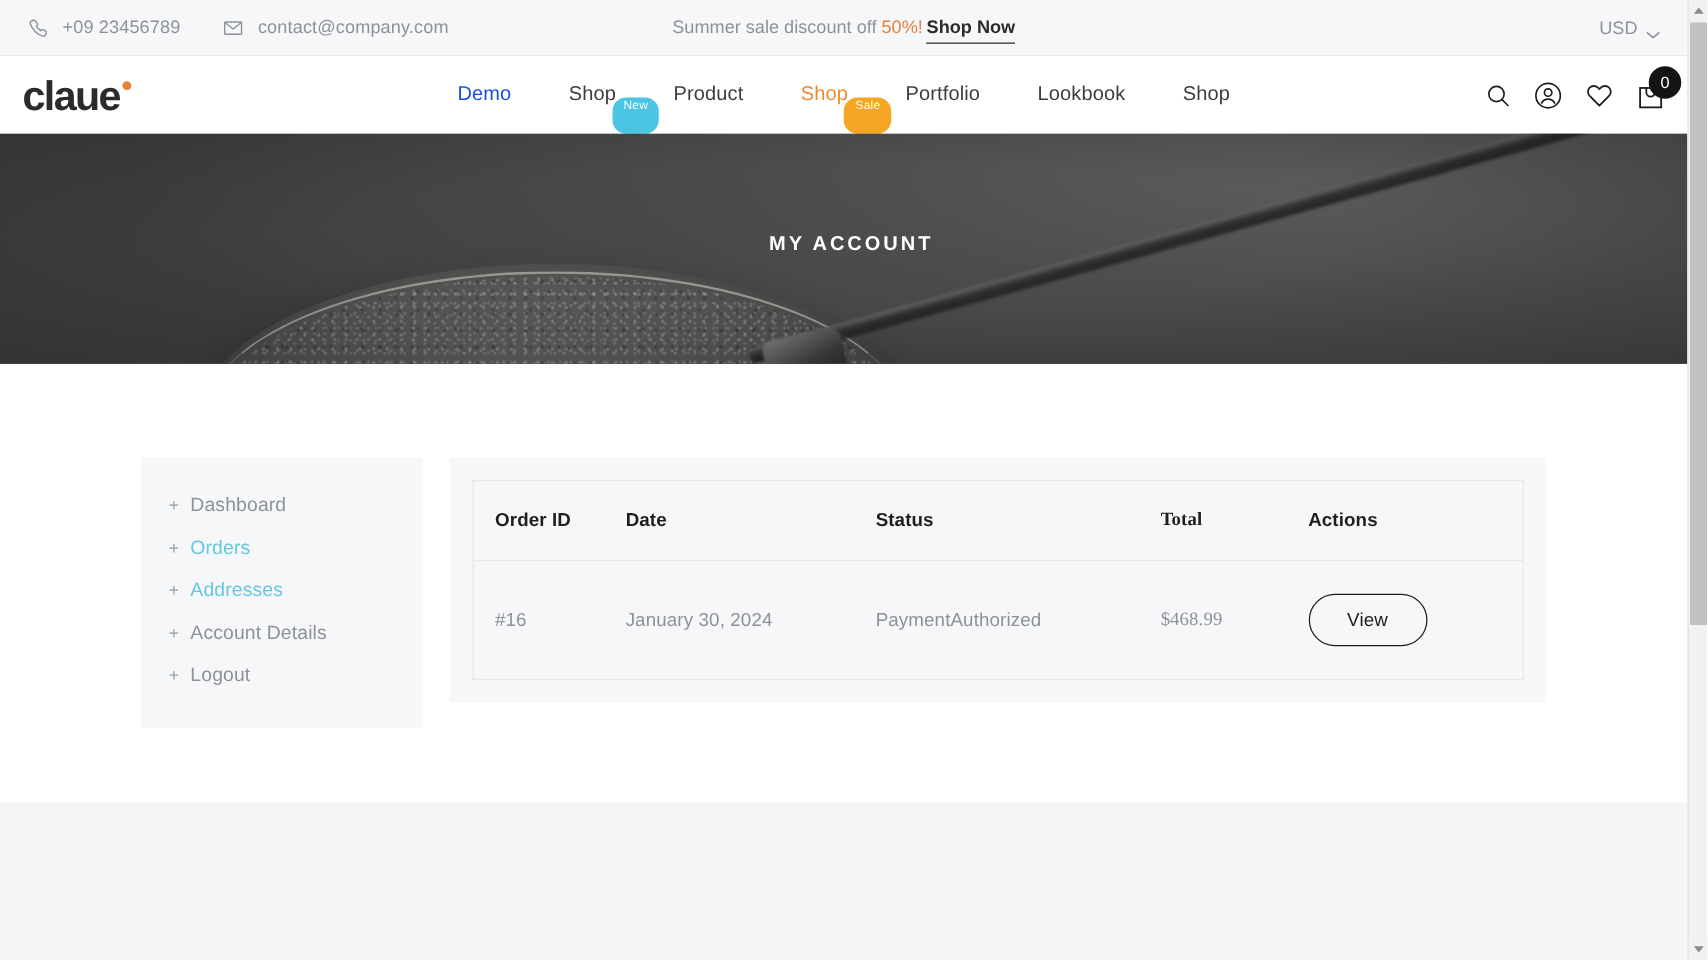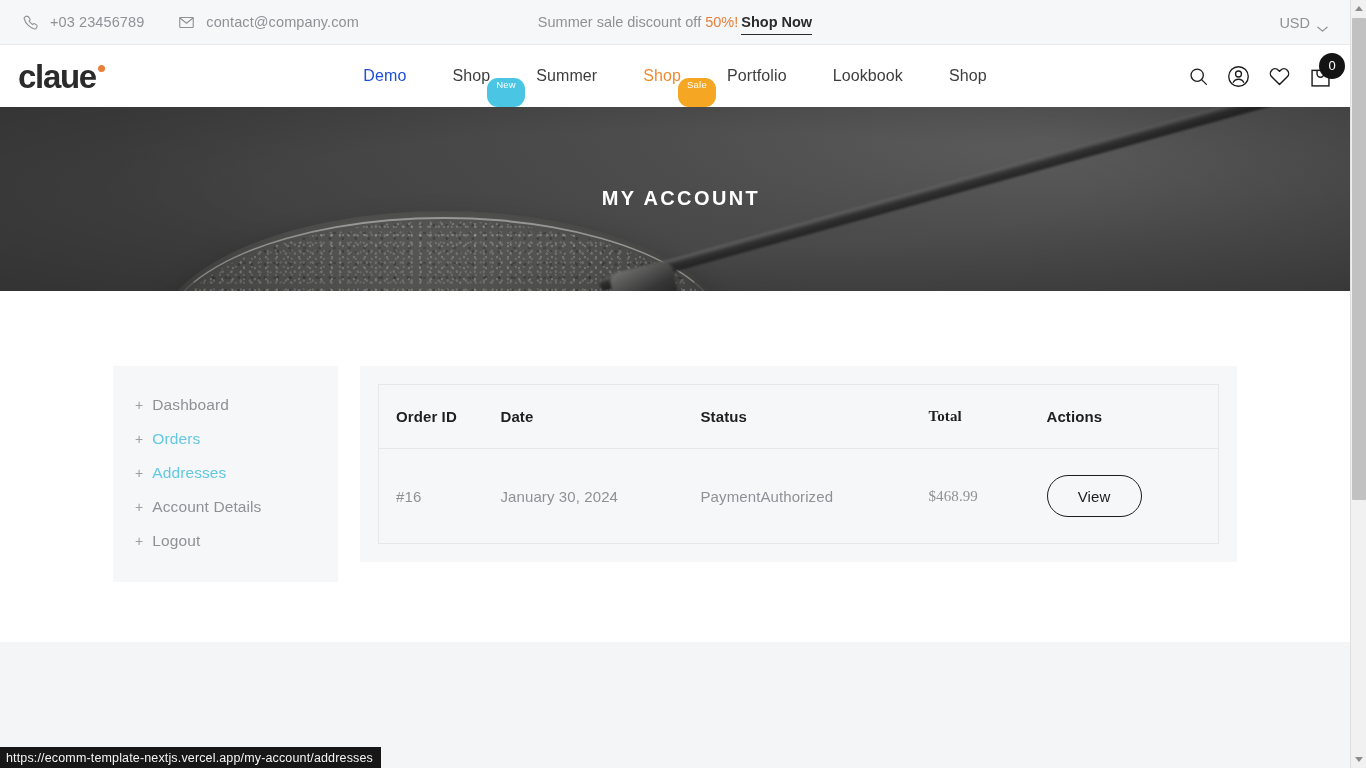--- a/index.html
+++ b/index.html
@@ -215,21 +215,21 @@
   .hero-vignette {
     position: absolute; inset: 0;
     background: radial-gradient(ellipse 85% 90% at 50% 45%, rgba(0,0,0,0) 35%, rgba(0,0,0,.25) 100%);
   }
   .hero-title {
     position: absolute;
     left: 0; right: 0;
     top: 80px;
     text-align: center;
     color: #ffffff;
-    font-size: 20px;
+    font-size: 16px;
     font-weight: bold;
     letter-spacing: 2.4px;
     padding-left: 12px;
   }
 
   
   .main {
     background: #ffffff;
     padding: 75px 0 0 0;
     min-height: 351px;
@@ -364,21 +364,21 @@
   <div class="viewport">
 
     <div class="topbar">
       <div class="topbar-left">
         <div class="tb-item">
           <span class="tb-icon">
             <svg viewBox="0 0 24 24" fill="none" stroke="currentColor" stroke-width="1.6" stroke-linecap="round" stroke-linejoin="round">
               <path d="M6.6 2.9 4.1 4.2c-.9.5-1.3 1.5-1 2.5 1 3.4 2.9 6.5 5.4 9s5.6 4.4 9 5.4c1 .3 2-.1 2.5-1l1.3-2.5c.3-.7.1-1.5-.5-1.9l-3-2c-.6-.4-1.4-.3-1.9.2l-1 1c-2-1.2-3.7-2.9-4.9-4.9l1-1c.5-.5.6-1.3.2-1.9l-2-3c-.4-.6-1.2-.8-1.9-.5z"></path>
             </svg>
           </span>
-          <span>+03 23456789</span>
+          <span>+09 23456789</span>
         </div>
         <div class="tb-item">
           <span class="tb-icon">
             <svg viewBox="0 0 24 24" fill="none" stroke="currentColor" stroke-width="1.6" stroke-linecap="round" stroke-linejoin="round">
               <rect x="2.5" y="5" width="19" height="14" rx="1"></rect>
               <path d="M2.8 5.6 12 13l9.2-7.4"></path>
             </svg>
           </span>
           <span>contact@company.com</span>
         </div>
@@ -408,21 +408,21 @@
 
       <nav class="nav">
         <div class="nav-item accent-blue">
           <span>Demo</span>
         </div>
         <div class="nav-item">
           <span>Shop</span>
           <span class="badge new">New</span>
         </div>
         <div class="nav-item">
-          <span>Summer</span>
+          <span>Product</span>
         </div>
         <div class="nav-item accent-orange">
           <span>Shop</span>
           <span class="badge sale">Sale</span>
         </div>
         <div class="nav-item">
           <span>Portfolio</span>
         </div>
         <div class="nav-item">
           <span>Lookbook</span>
@@ -535,16 +535,13 @@
   <div class="scrollbar">
     <div class="sb-arrow top">
         <span class="sb-tri up"></span>
       </div>
     <div class="sb-thumb"></div>
     <div class="sb-arrow bottom">
         <span class="sb-tri down"></span>
       </div>
   </div>
 
-  <div class="statusbar">
-    <span>https://ecomm-template-nextjs.vercel.app/my-account/addresses</span>
-  </div>
 </div>
 
 </body></html>

